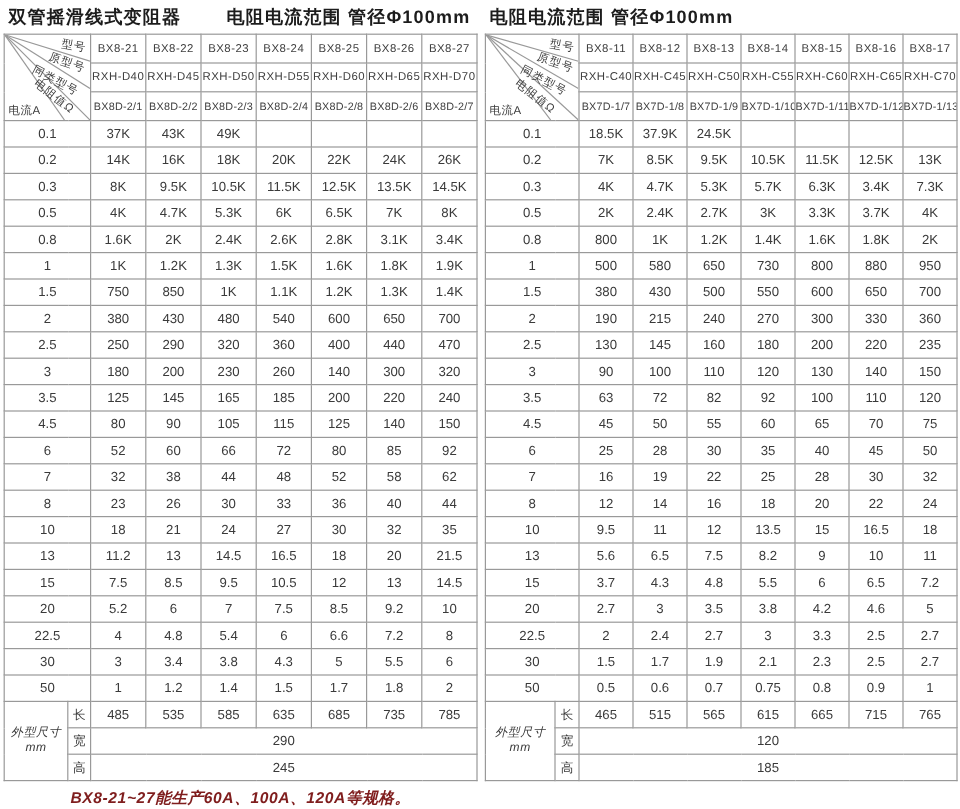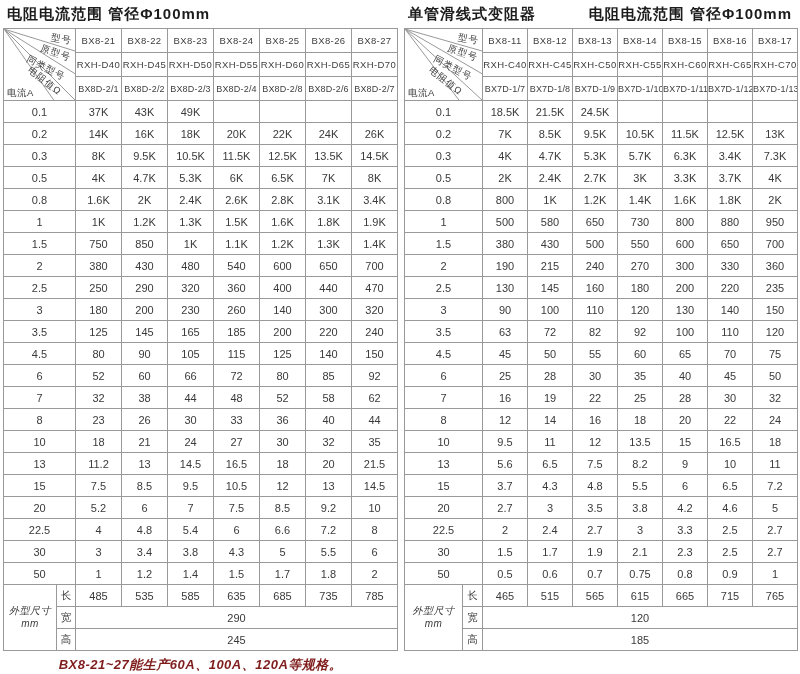--- a/index.html
+++ b/index.html
@@ -41,20 +41,21 @@
     width:395px;margin:5px 0 0 3px;text-align:center;
     font-size:13px;font-weight:bold;color:#7f1d1d;letter-spacing:0.5px;font-style:italic;
   }
 </style>
 </head>
 <body>
 
 <div class="wrap">
   <div class="panel left">
     <div class="panel-hd">
+      <span class="panel-title">双管摇滑线式变阻器</span>
       <span class="panel-subtitle">电阻电流范围  管径Φ100mm</span>
     </div>
     <table>
         <colgroup>
           <col style="width:53px">
           <col style="width:19px">
           <col style="width:46px">
           <col style="width:46px">
           <col style="width:46px">
           <col style="width:46px">
@@ -340,21 +341,20 @@
           </tr>
           <tr>
             <td class="dimkey">高</td>
             <td colspan="7">245</td>
           </tr>
         </tbody>
       </table>
   </div>
   <div class="panel right">
     <div class="panel-hd">
-      <span class="panel-title">单管滑线式变阻器</span>
       <span class="panel-subtitle">电阻电流范围  管径Φ100mm</span>
     </div>
     <table>
         <colgroup>
           <col style="width:58px">
           <col style="width:20px">
           <col style="width:45px">
           <col style="width:45px">
           <col style="width:45px">
           <col style="width:45px">
@@ -399,21 +399,21 @@
             <td>BX7D-1/8</td>
             <td>BX7D-1/9</td>
             <td>BX7D-1/10</td>
             <td>BX7D-1/11</td>
             <td>BX7D-1/12</td>
             <td>BX7D-1/13</td>
           </tr>
           <tr>
             <td colspan="2">0.1</td>
             <td>18.5K</td>
-            <td>21.5K</td>
+            <td>37.9K</td>
             <td>24.5K</td>
             <td></td>
             <td></td>
             <td></td>
             <td></td>
           </tr>
           <tr>
             <td colspan="2">0.2</td>
             <td>7K</td>
             <td>8.5K</td>

